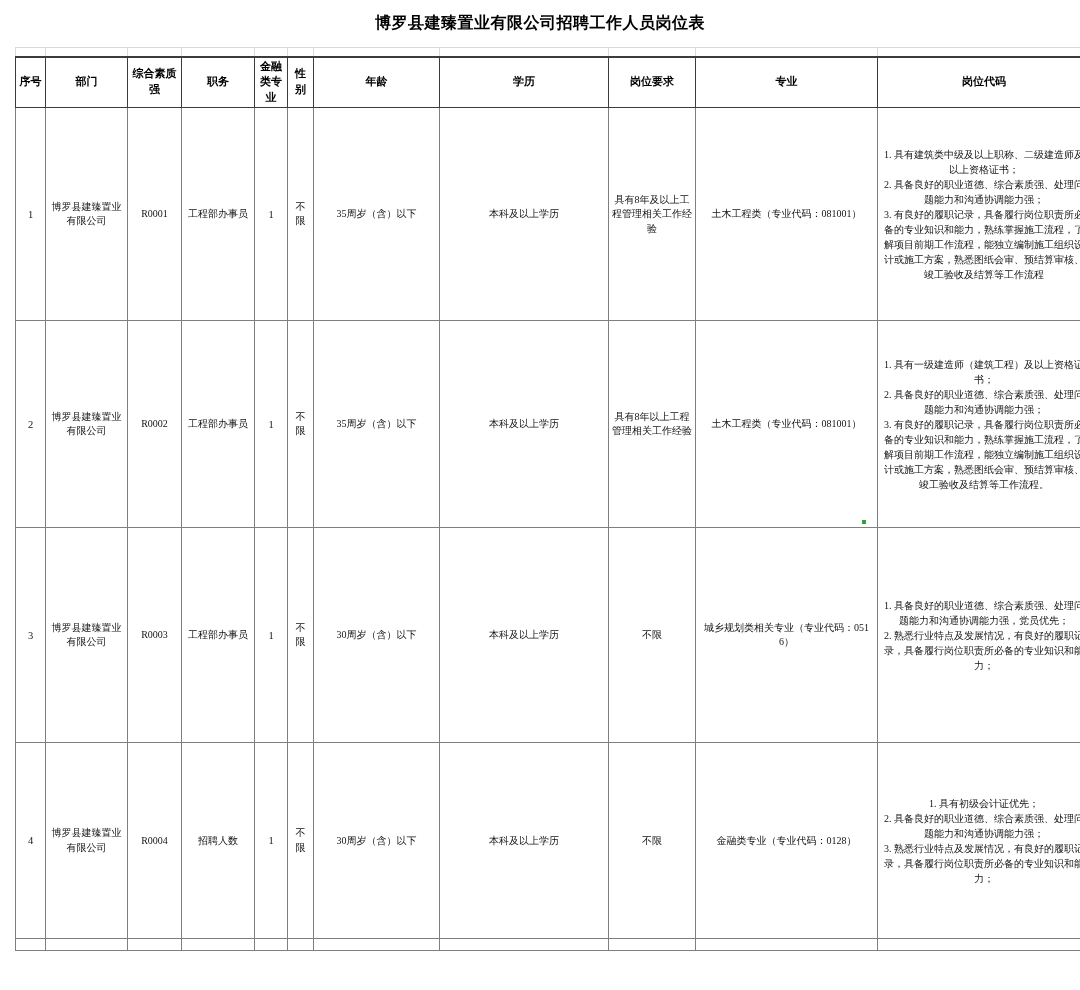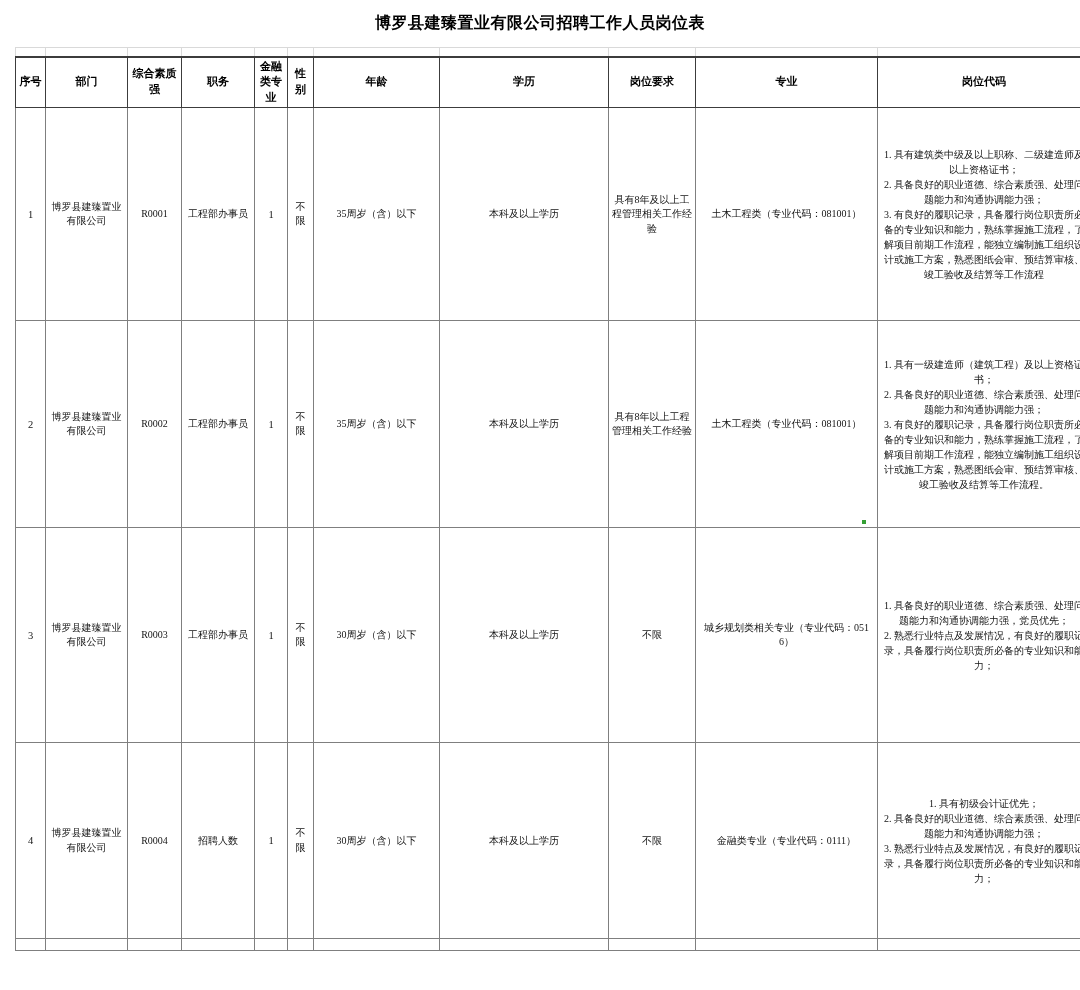--- a/index.html
+++ b/index.html
@@ -190,21 +190,21 @@
     <tr class="row-4">
       <td class="seq">4</td>
       <td>博罗县建臻置业有限公司</td>
       <td>R0004</td>
       <td>招聘人数</td>
       <td class="count">1</td>
       <td>不限</td>
       <td>30周岁（含）以下</td>
       <td>本科及以上学历</td>
       <td>不限</td>
-      <td>金融类专业（专业代码：0111）</td>
+      <td>金融类专业（专业代码：0128）</td>
       <td class="req">1. 具有初级会计证优先；
 2. 具备良好的职业道德、综合素质强、处理问题能力和沟通协调能力强；
 3. 熟悉行业特点及发展情况，有良好的履职记录，具备履行岗位职责所必备的专业知识和能力；</td>
     </tr>
 
     <tr class="spacer-bottom">
       <td></td>
           <td></td>
           <td></td>
           <td></td>

